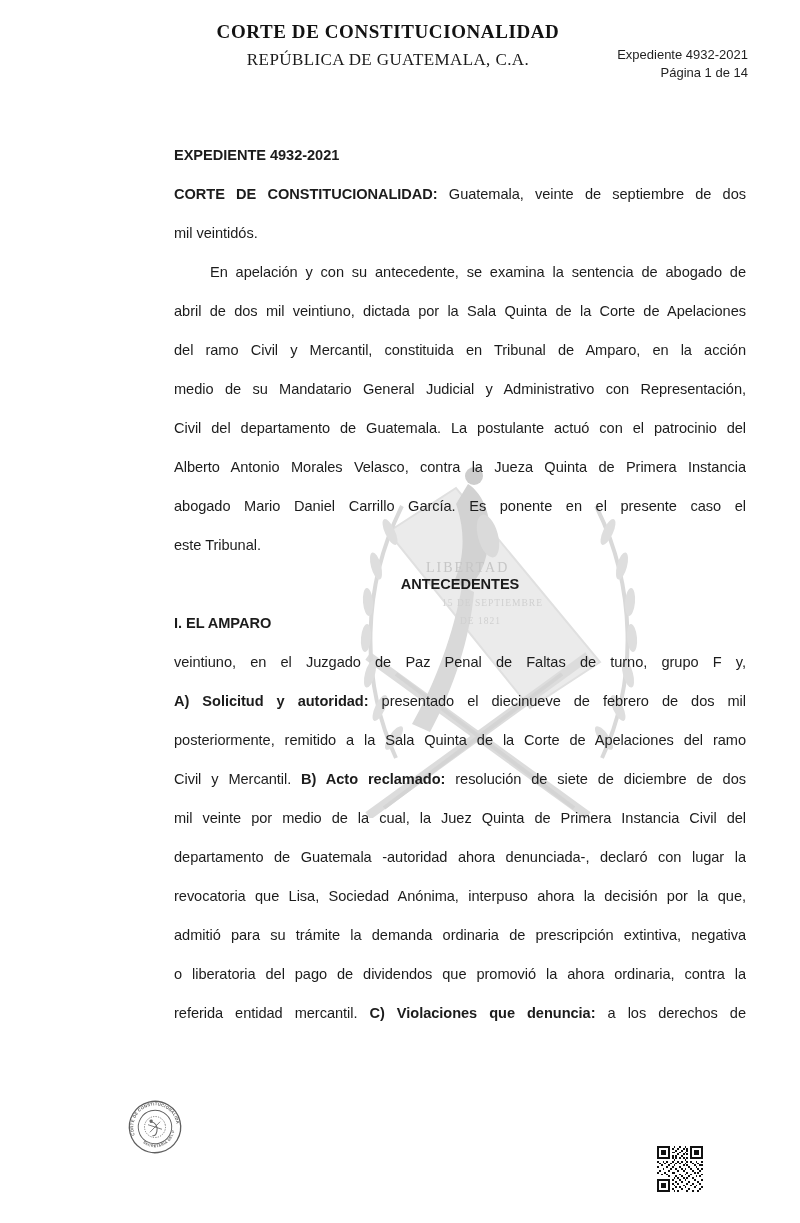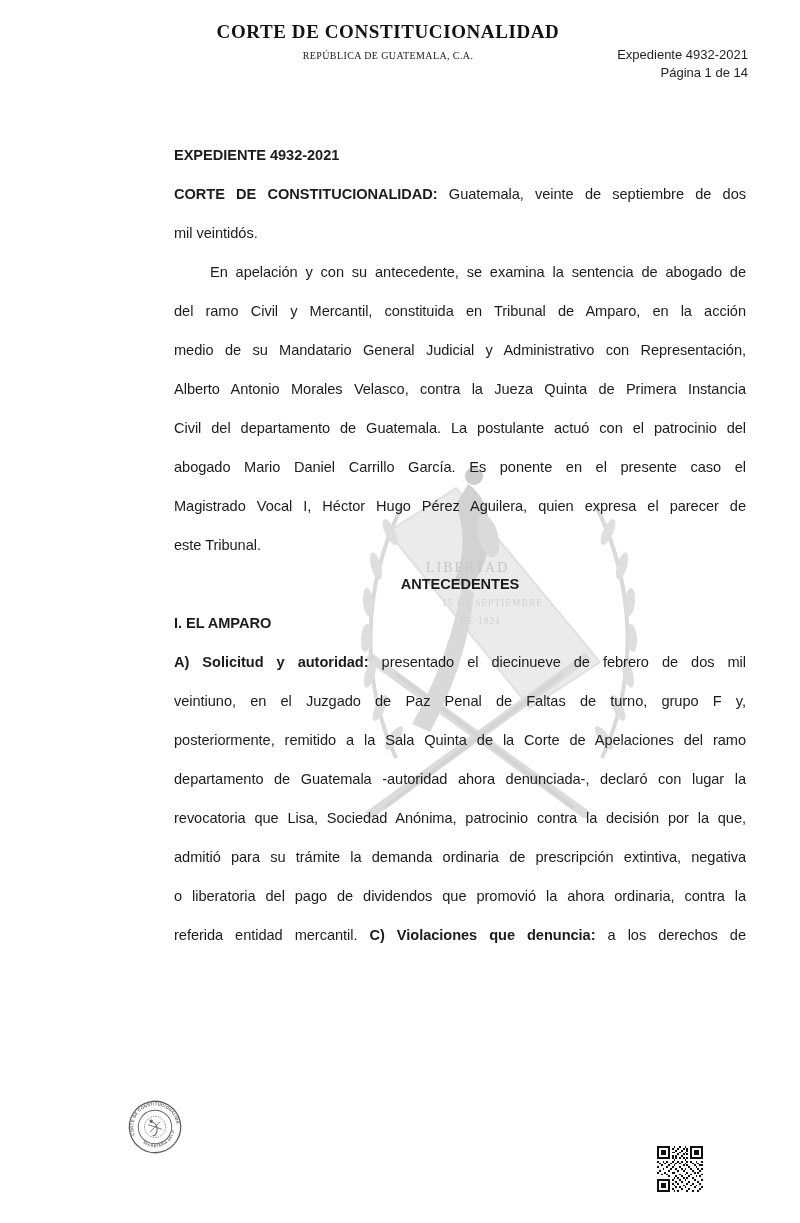--- a/index.html
+++ b/index.html
@@ -2,21 +2,21 @@
 <html><head>
 <meta charset="utf-8">
 <style>
   html,body{margin:0;padding:0;background:#ffffff;}
   .page{position:relative;width:800px;height:1223px;background:#ffffff;overflow:hidden;
         font-family:"Liberation Sans",sans-serif;color:#1c1c1c;}
   
   .hdr-center{position:absolute;left:0;top:21px;width:776px;text-align:center;z-index:2;}
   .hdr-title{font-family:"Liberation Serif",serif;font-weight:bold;font-size:19px;
              letter-spacing:.6px;color:#121212;}
-  .hdr-sub{font-family:"Liberation Serif",serif;font-size:10px;letter-spacing:.4px;
+  .hdr-sub{font-family:"Liberation Serif",serif;font-size:17px;letter-spacing:.4px;
            margin-top:7px;color:#1a1a1a;}
   .hdr-right{position:absolute;right:52px;top:46px;text-align:right;font-size:13px;
              line-height:17.5px;color:#1f1f1f;z-index:2;}
   
   .body-block{position:absolute;left:174px;top:136px;width:572px;z-index:2;
               font-size:14.6px;letter-spacing:-0.05px;color:#1c1c1c;}
   .line{height:39px;line-height:39px;overflow:hidden;text-align:justify;text-align-last:justify;}
   .line.noj{text-align:left;text-align-last:auto;}
   .line.center{text-align:right;text-align-last:center;}
   .line.indent{text-indent:36px;}
@@ -85,34 +85,36 @@
   <div class="hdr-right">
     <div>Expediente 4932-2021</div>
     <div>Página 1 de 14</div>
   </div>
 
   <div class="body-block">
     <div class="line noj"><span class="b">EXPEDIENTE 4932-2021</span></div>
     <div class="line"><span class="b">CORTE DE CONSTITUCIONALIDAD: </span><span>Guatemala, veinte de septiembre de dos</span></div>
     <div class="line noj"><span>mil veintidós.</span></div>
     <div class="line indent"><span>En apelación y con su antecedente, se examina la sentencia de abogado de</span></div>
+    <div class="line"><span>abril de dos mil veintiuno, dictada por la Sala Quinta de la Corte de Apelaciones</span></div>
     <div class="line"><span>del ramo Civil y Mercantil, constituida en Tribunal de Amparo, en la acción</span></div>
     <div class="line"><span>medio de su Mandatario General Judicial y Administrativo con Representación,</span></div>
+    <div class="line"><span>Civil del departamento de Guatemala. La postulante actuó con el patrocinio del</span></div>
     <div class="line"><span>Alberto Antonio Morales Velasco, contra la Jueza Quinta de Primera Instancia</span></div>
-    <div class="line"><span>Civil del departamento de Guatemala. La postulante actuó con el patrocinio del</span></div>
     <div class="line"><span>abogado Mario Daniel Carrillo García. Es ponente en el presente caso el</span></div>
-    <div class="line"><span>Magistrado Vocal I, Héctor Hugo Pérez Aguilera, quien expresa el parecer de</span></div>
     <div class="line noj"><span>este Tribunal.</span></div>
     <div class="line center"><span class="b">ANTECEDENTES</span></div>
     <div class="line noj"><span class="b">I. EL AMPARO</span></div>
+    <div class="line"><span>veintiuno, en el Juzgado de Paz Penal de Faltas de turno, grupo F y,</span></div>
     <div class="line"><span class="b">A) Solicitud y autoridad: </span><span>presentado el diecinueve de febrero de dos mil</span></div>
-    <div class="line"><span>veintiuno, en el Juzgado de Paz Penal de Faltas de turno, grupo F y,</span></div>
     <div class="line"><span>posteriormente, remitido a la Sala Quinta de la Corte de Apelaciones del ramo</span></div>
+    <div class="line"><span>Civil y Mercantil. </span><span class="b">B) Acto reclamado: </span><span>resolución de siete de diciembre de dos</span></div>
+    <div class="line"><span>mil veinte por medio de la cual, la Juez Quinta de Primera Instancia Civil del</span></div>
     <div class="line"><span>departamento de Guatemala -autoridad ahora denunciada-, declaró con lugar la</span></div>
-    <div class="line"><span>revocatoria que Lisa, Sociedad Anónima, patrocinio contra la decisión por la que,</span></div>
+    <div class="line"><span>revocatoria que Lisa, Sociedad Anónima, interpuso ahora la decisión por la que,</span></div>
     <div class="line"><span>admitió para su trámite la demanda ordinaria de prescripción extintiva, negativa</span></div>
     <div class="line"><span>o liberatoria del pago de dividendos que promovió la ahora ordinaria, contra la</span></div>
     <div class="line"><span>referida entidad mercantil. </span><span class="b">C) Violaciones que denuncia: </span><span>a los derechos de</span></div>
   </div>
 
   <svg class="seal" viewBox="0 0 90 90" aria-hidden="true">
     <defs>
       <path id="sealTopArc" d="M17.4,49.9 A28,28 0 1 1 72.6,49.9" fill="none"></path>
       <path id="sealBottomArc" d="M22.0,55.8 A25,25 0 0 0 68.0,55.8" fill="none"></path>
     </defs>

